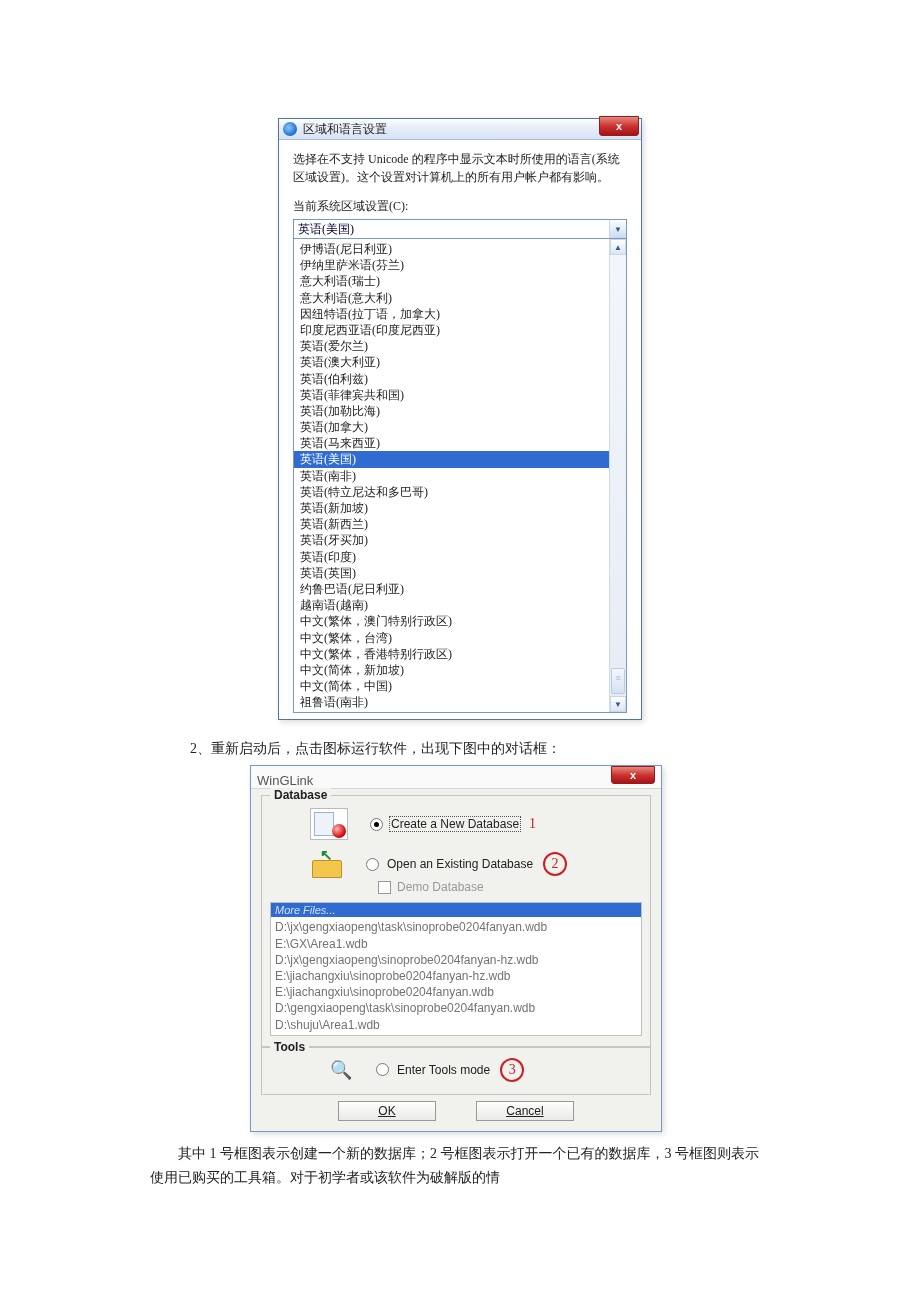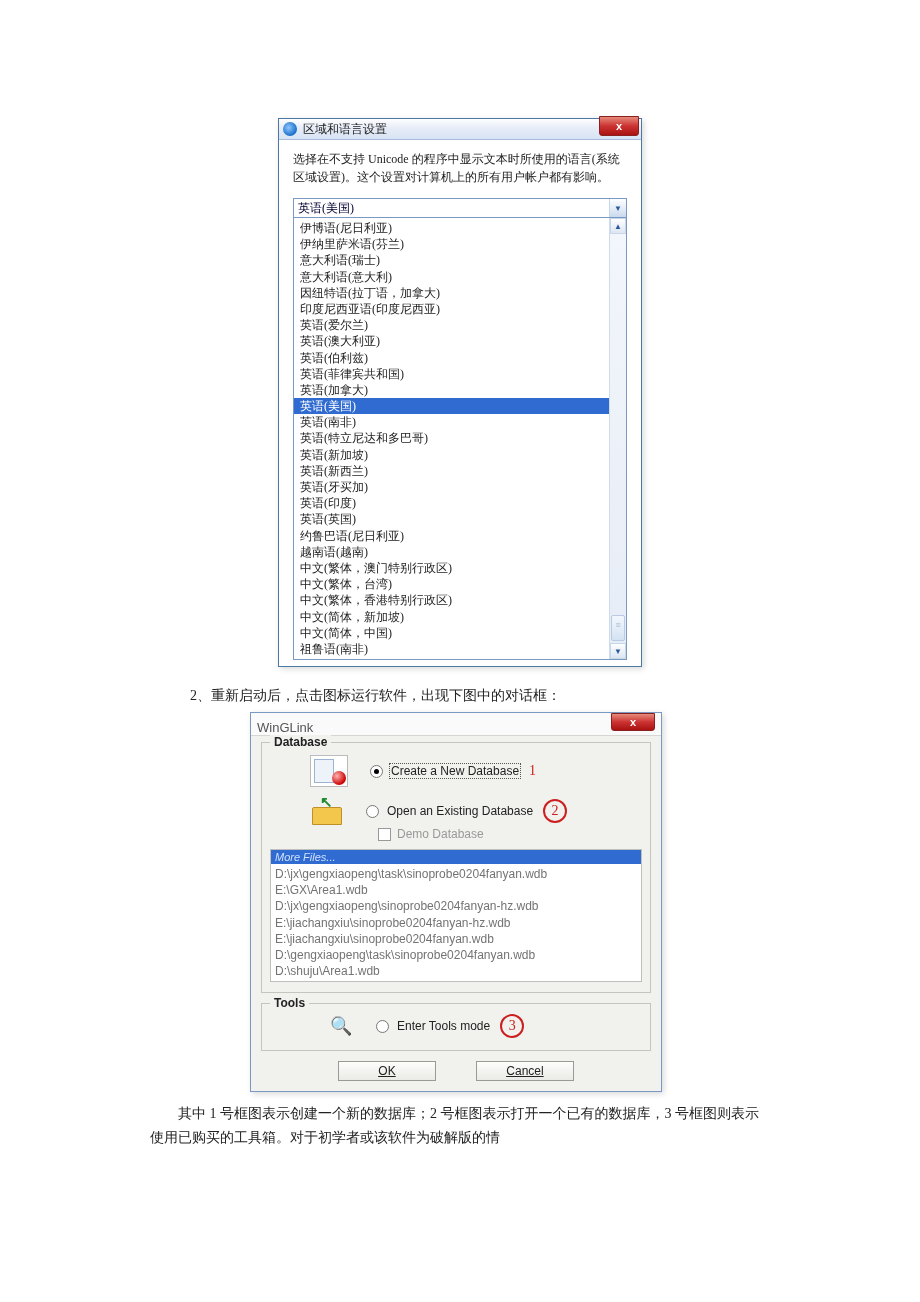--- a/index.html
+++ b/index.html
@@ -158,21 +158,20 @@
     position:relative; top:-4px;
   }
   .shot2-body {
     padding: 6px 10px 10px 10px;
     font-family: Tahoma, Arial, sans-serif;
     font-size: 12px;
   }
   .groupbox {
     border: 1px solid #c5c5c0;
     padding: 6px 8px 10px 8px;
-    margin-bottom: 10px;
     background:#f1f1ee;
     position:relative;
   }
   .groupbox .legend{
     position:absolute;top:-8px;left:8px;background:#f1f1ee;padding:0 4px;
     font-weight:bold;
   }
   .db-row {
     display:flex;align-items:center;margin:6px 0 10px 40px;
   }
@@ -231,37 +230,40 @@
 <div class="page">
 
   <div class="shot1">
     <div class="shot1-titlebar">
       <span class="globe"></span>
       <span>区域和语言设置</span>
       <span class="shot1-close">x</span>
     </div>
     <div class="shot1-body">
       <div class="shot1-desc">选择在不支持 Unicode 的程序中显示文本时所使用的语言(系统区域设置)。这个设置对计算机上的所有用户帐户都有影响。</div>
+      <div class="shot1-label">当前系统区域设置(C):</div>
       <div class="combo">
         <span class="sel">英语(美国)</span>
         <span class="arrow">▼</span>
       </div>
       <div class="drop">
         <div class="drop-list" id="drop-list">
             <div class="item">伊博语(尼日利亚)</div>
             <div class="item">伊纳里萨米语(芬兰)</div>
             <div class="item">意大利语(瑞士)</div>
             <div class="item">意大利语(意大利)</div>
             <div class="item">因纽特语(拉丁语，加拿大)</div>
             <div class="item">印度尼西亚语(印度尼西亚)</div>
             <div class="item">英语(爱尔兰)</div>
             <div class="item">英语(澳大利亚)</div>
             <div class="item">英语(伯利兹)</div>
             <div class="item">英语(菲律宾共和国)</div>
+            <div class="item">英语(加勒比海)</div>
             <div class="item">英语(加拿大)</div>
+            <div class="item">英语(马来西亚)</div>
             <div class="item sel">英语(美国)</div>
             <div class="item">英语(南非)</div>
             <div class="item">英语(特立尼达和多巴哥)</div>
             <div class="item">英语(新加坡)</div>
             <div class="item">英语(新西兰)</div>
             <div class="item">英语(牙买加)</div>
             <div class="item">英语(印度)</div>
             <div class="item">英语(英国)</div>
             <div class="item">约鲁巴语(尼日利亚)</div>
             <div class="item">越南语(越南)</div>

